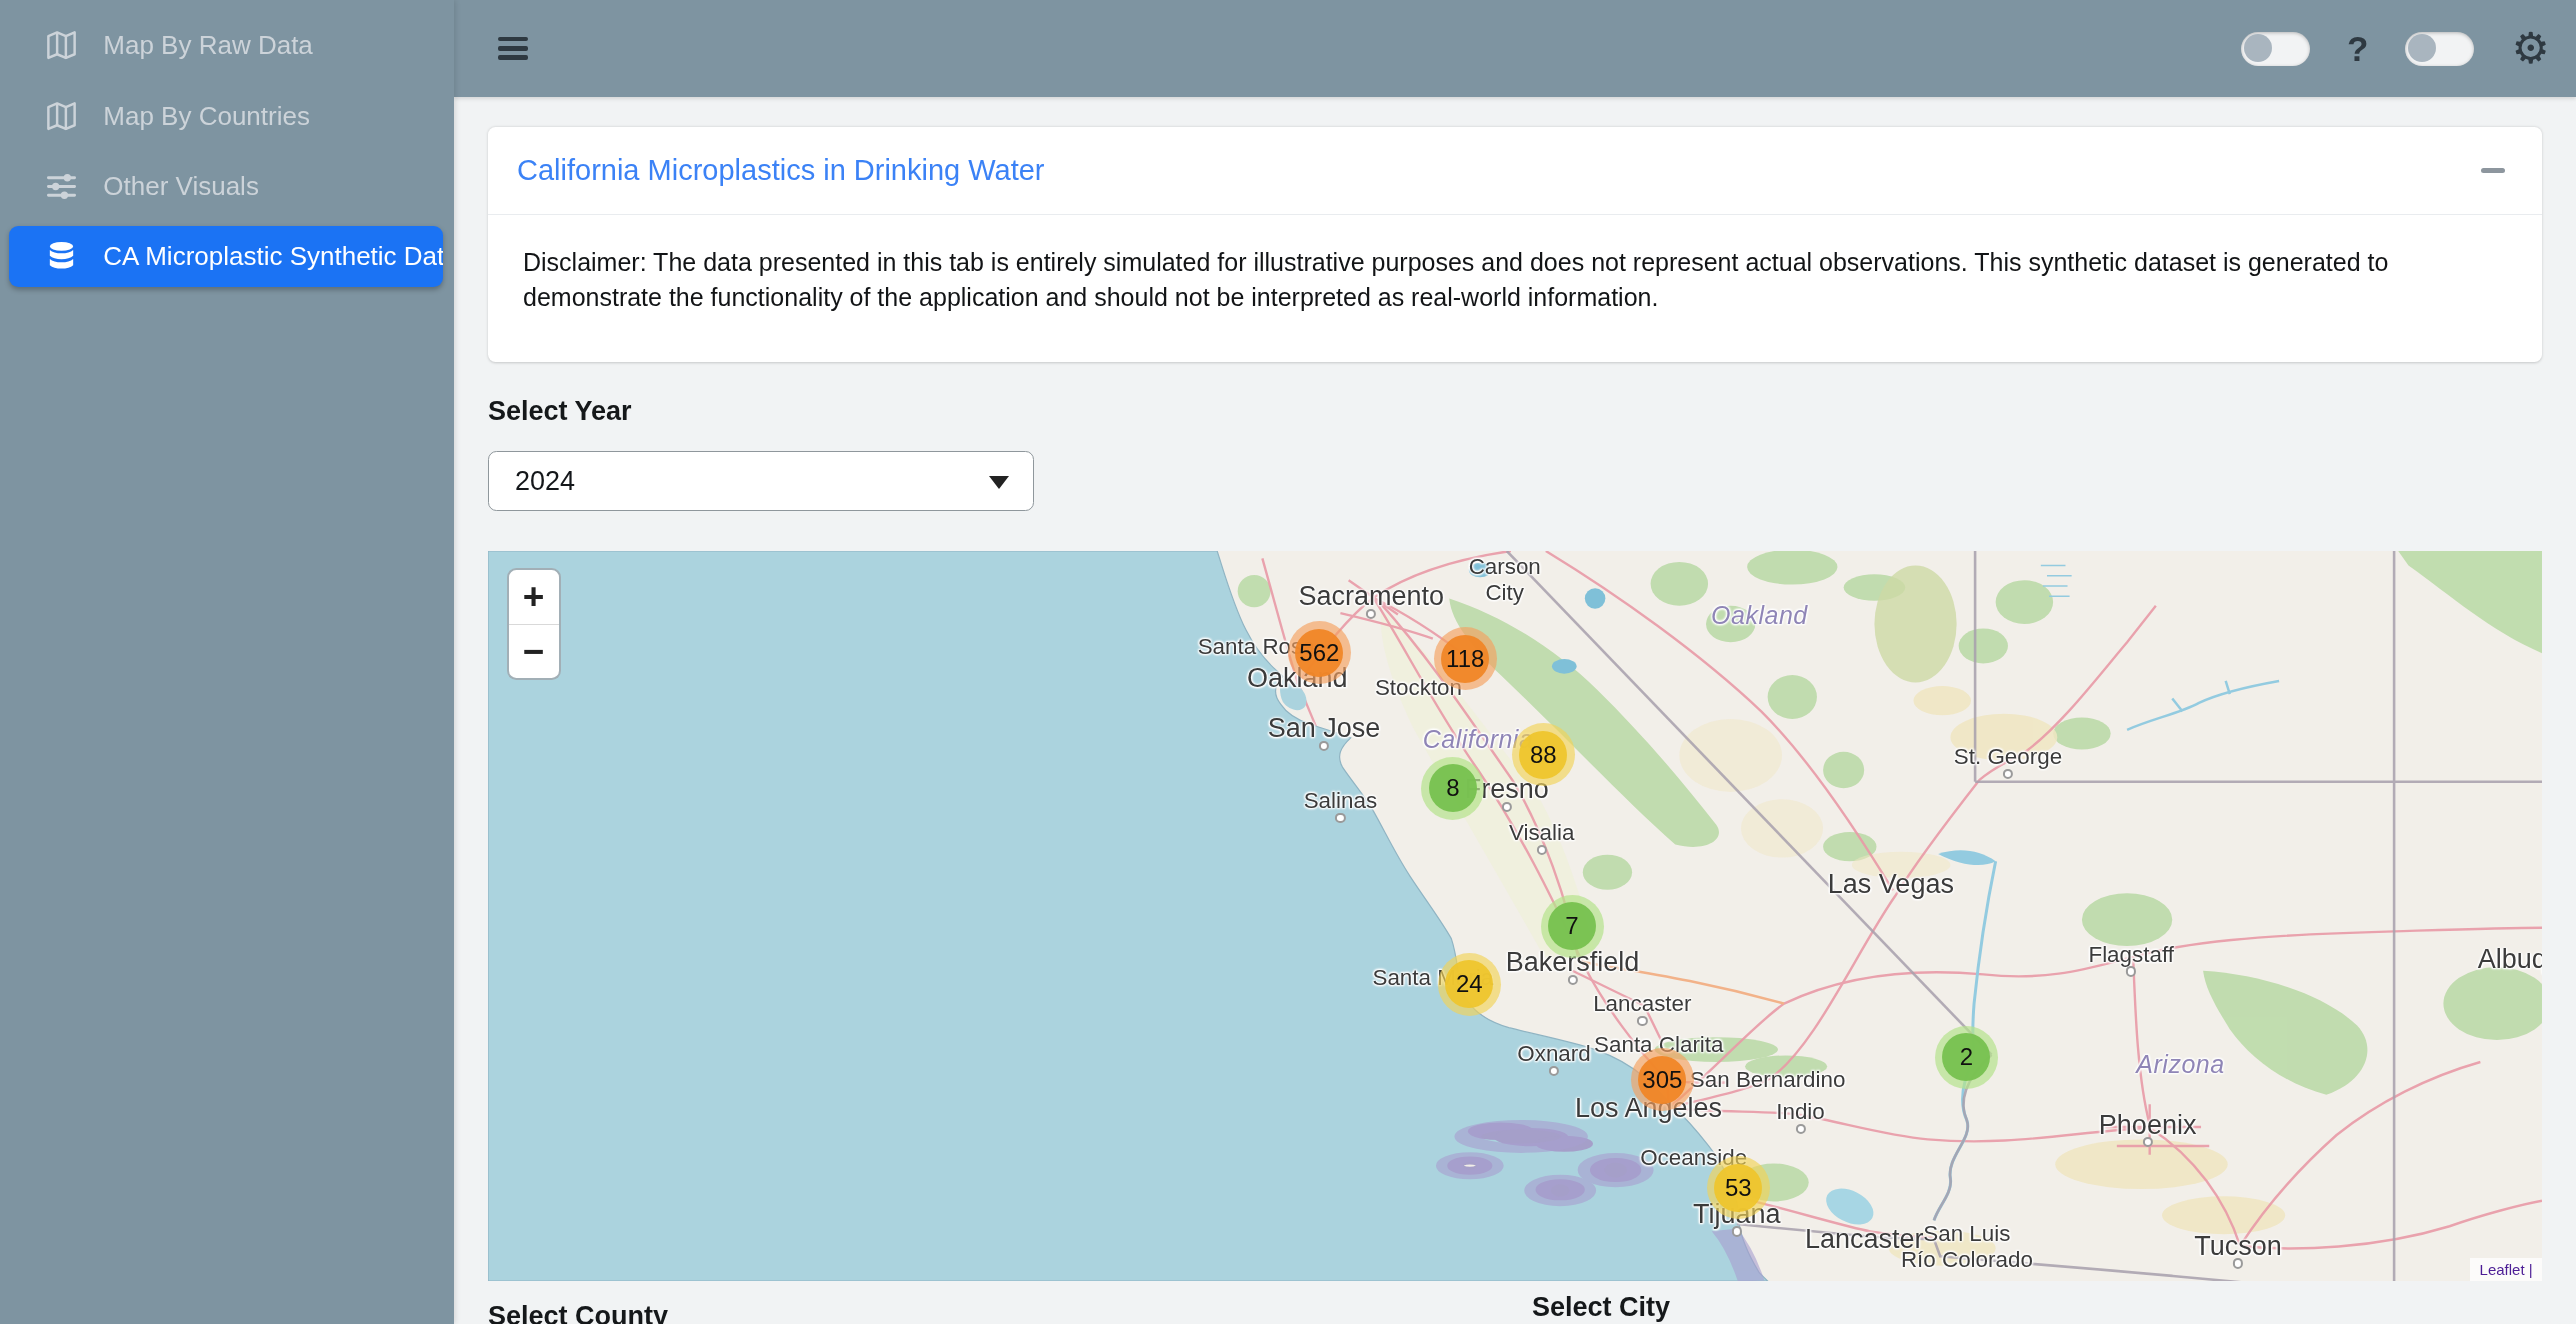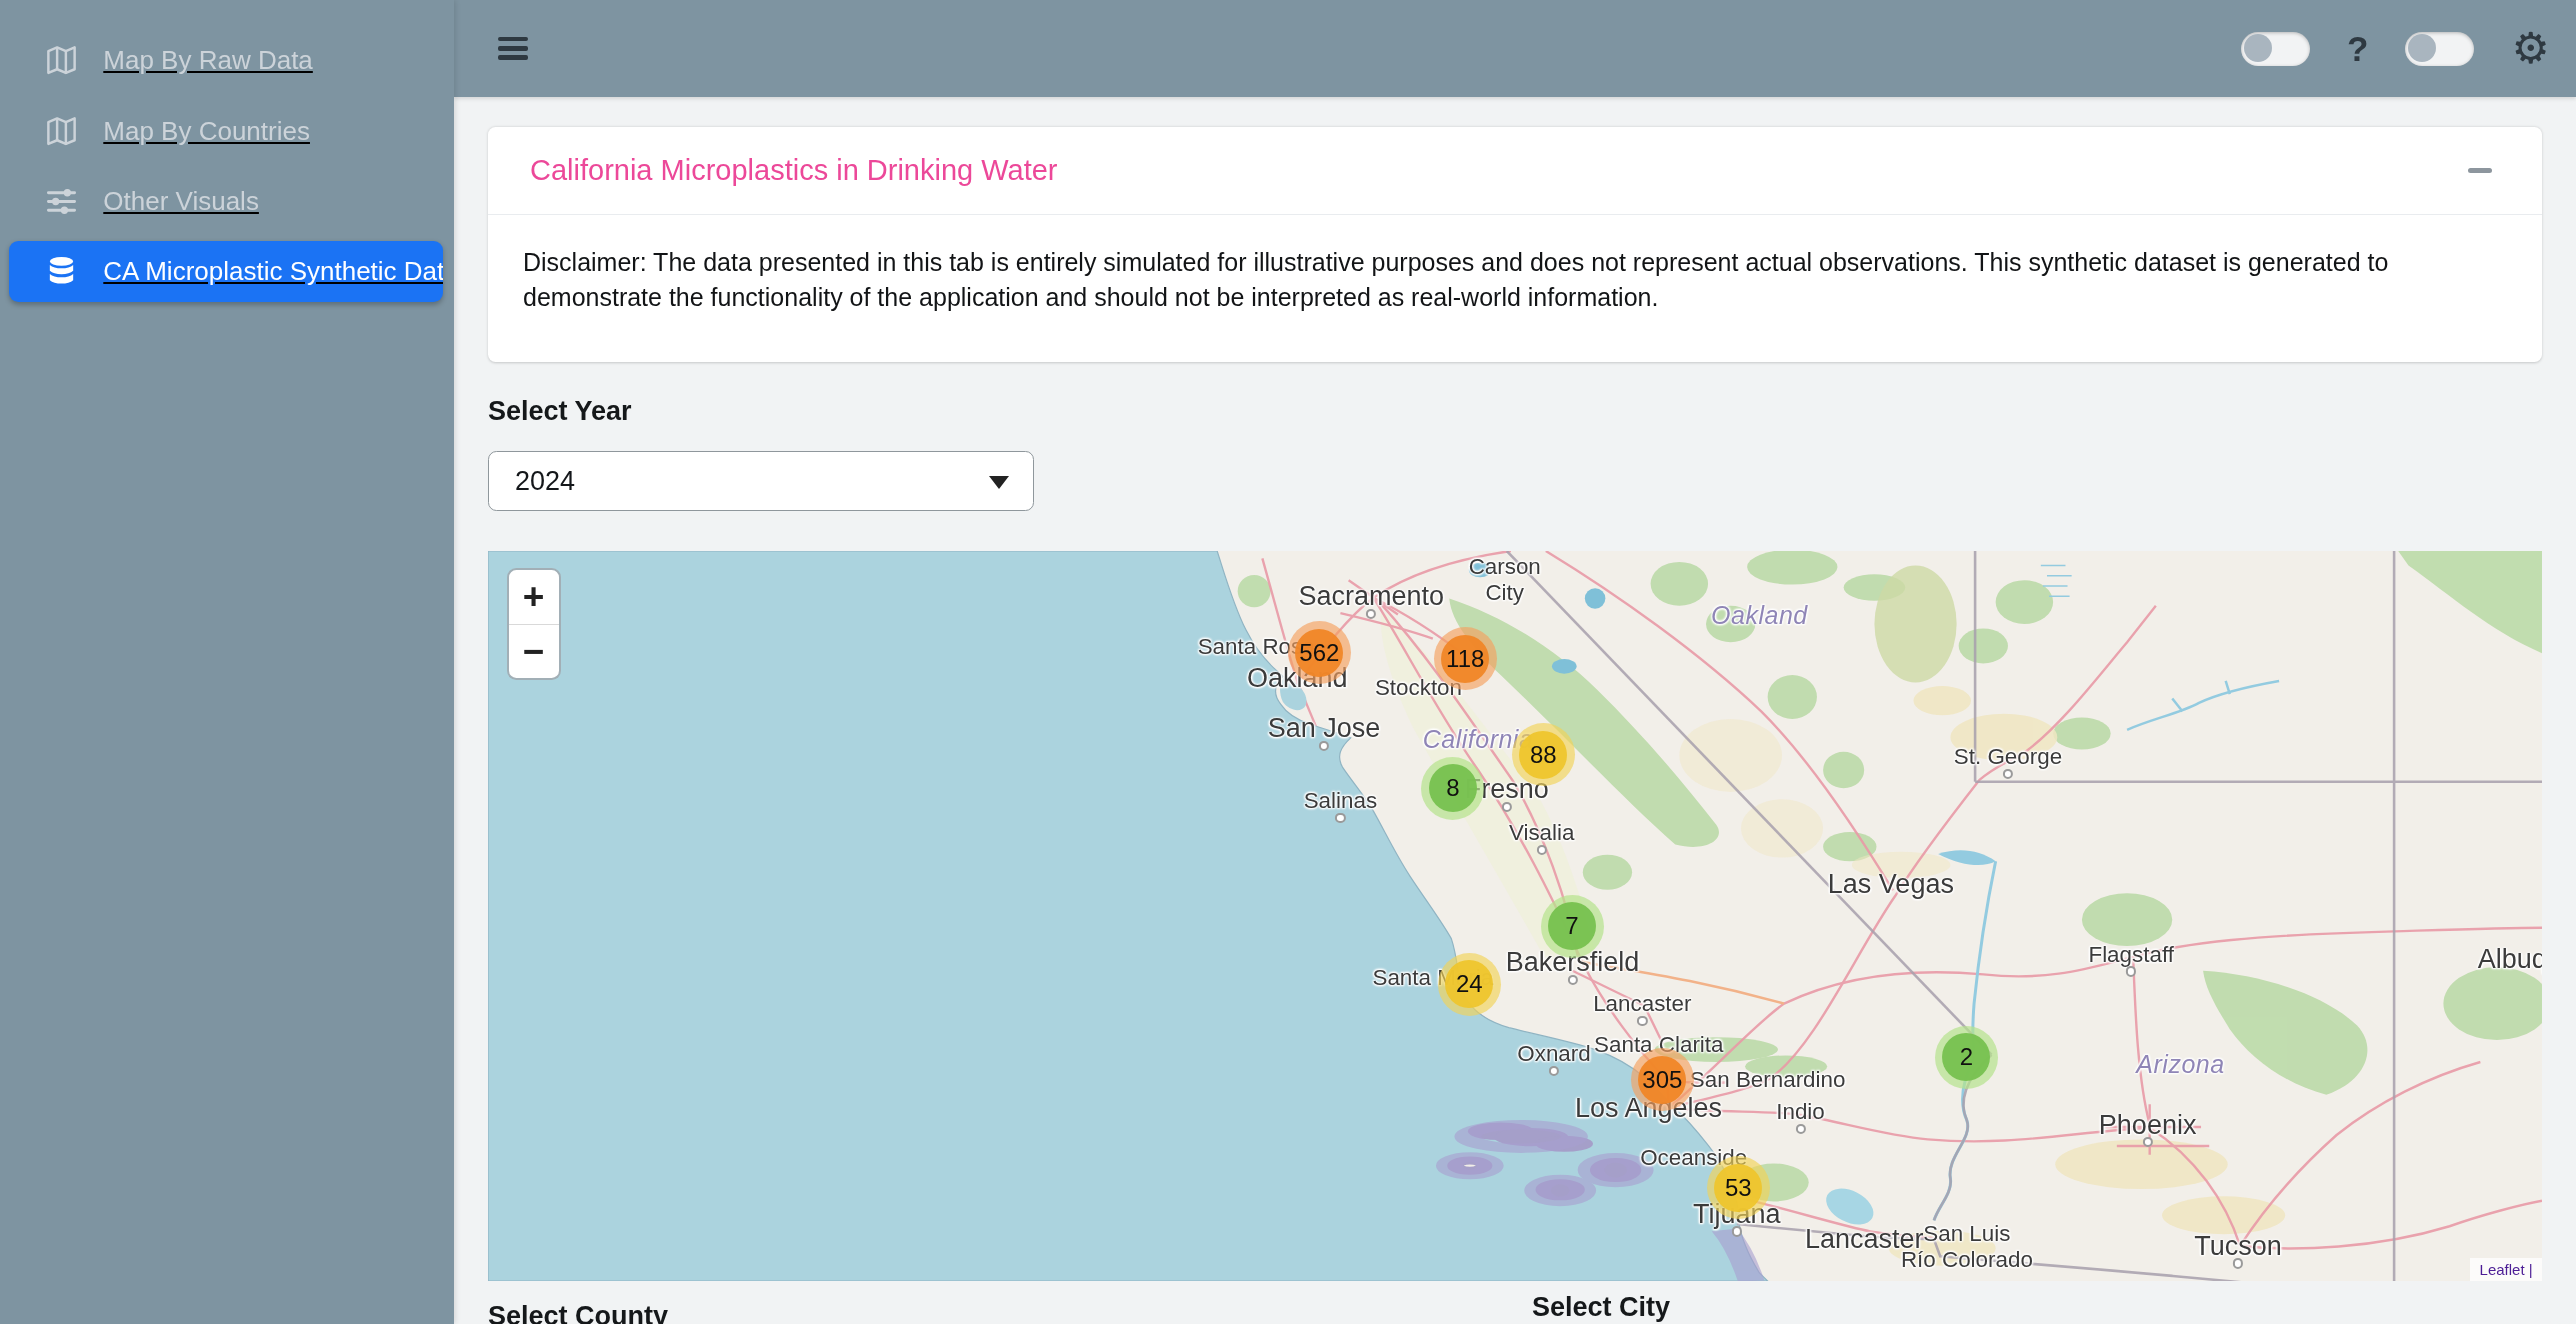--- a/index.html
+++ b/index.html
@@ -6,21 +6,21 @@
   html,body { background:#e8eaec; }
   #app {
     position:relative; width:2576px; height:1324px; overflow:hidden;
     font-family:"Liberation Sans","DejaVu Sans",sans-serif; background:#f1f3f4;
   }
   
   .sidebar { position:absolute; left:0; top:0; width:454px; height:100%;
     background:#7e94a1; z-index:30; box-shadow:1.9px 0 5.6px rgba(0,0,0,.12); }
   .brand { height:97px; background:#33393f; color:#fff; display:flex; align-items:center;
     padding-left:20.5px; font-size:31px; font-weight:400; letter-spacing:0.2px; }
-  .nav { padding-top:21px;text-decoration:underline; }
+  .nav { padding-top:6px; }
   .nav-item { display:flex; align-items:center; height:61px; margin:9.3px 11.2px 9.3px 9.3px;
     padding-left:35px; gap:24px; border-radius:9.3px; font-size:26px; color:#ccd3d9;
     cursor:pointer; overflow:hidden; white-space:nowrap; }
   .nav-item .nav-icon { width:35px; height:35px; flex:0 0 35px; display:flex; }
   .nav-item .nav-icon svg { width:35px; height:35px; }
   .nav-item.active { background:#1b73f4; color:#ffffff; box-shadow:0 2.8px 5.6px rgba(0,0,0,.25); }
   
   .navbar { position:absolute; left:454px; top:0; right:0; height:97px; background:#7e94a1;
     display:flex; align-items:center; padding:0 26px 0 44px; z-index:20;
     box-shadow:0 1.9px 3.7px rgba(0,0,0,.12); }
@@ -32,22 +32,22 @@
     box-shadow:inset 0 0.9px 3.7px rgba(0,0,0,.25); position:relative; cursor:pointer; }
   .switch .knob { position:absolute; left:2.8px; top:2.8px; width:28px; height:28px;
     border-radius:50%; background:#a9b5bf; }
   .help-q { font-size:35px; font-weight:700; color:#2e3941; cursor:pointer; }
   .gear { font-size:43px; line-height:1; color:#2e3941; cursor:pointer;
     font-family:"DejaVu Sans",sans-serif; }
   
   .content { position:absolute; left:454px; top:97px; right:0; bottom:0;
     background:#f1f3f4; padding:30px 34px 0 34px; overflow:hidden; }
   .card { background:#fff; border-radius:7.5px; box-shadow:0 0.9px 2.8px rgba(0,0,0,.18); }
-  .card-header { display:flex; align-items:center; height:88px; padding:0 42px;
-    border-bottom:0.9px solid #e9ecef; font-size:29px; color:#ec4899; }
+  .card-header { display:flex; align-items:center; height:88px; padding:0 29px;
+    border-bottom:0.9px solid #e9ecef; font-size:29px; color:#3b82f6; }
   .collapse-btn { margin-left:auto; width:41px; height:41px; display:flex; align-items:center;
     justify-content:center; cursor:pointer; }
   .collapse-btn i { display:block; width:24px; height:5.6px; border-radius:2.8px; background:#8d969e; }
   .card-body { padding:30px 35px 47px; font-size:25px; line-height:35px; color:#121416; }
   .field-label { margin-top:34px; font-size:27px; font-weight:700; color:#15181a; }
   .select-box { margin-top:24px; width:546px; height:60px; background:#fff;
     border:1.9px solid #8f979c; border-radius:8.4px; display:flex; align-items:center;
     padding:0 26px; font-size:27px; color:#14171a; cursor:pointer; position:relative; }
   .select-box .caret { position:absolute; right:24px; top:24px; width:0; height:0;
     border-left:10.2px solid transparent; border-right:10.2px solid transparent;

